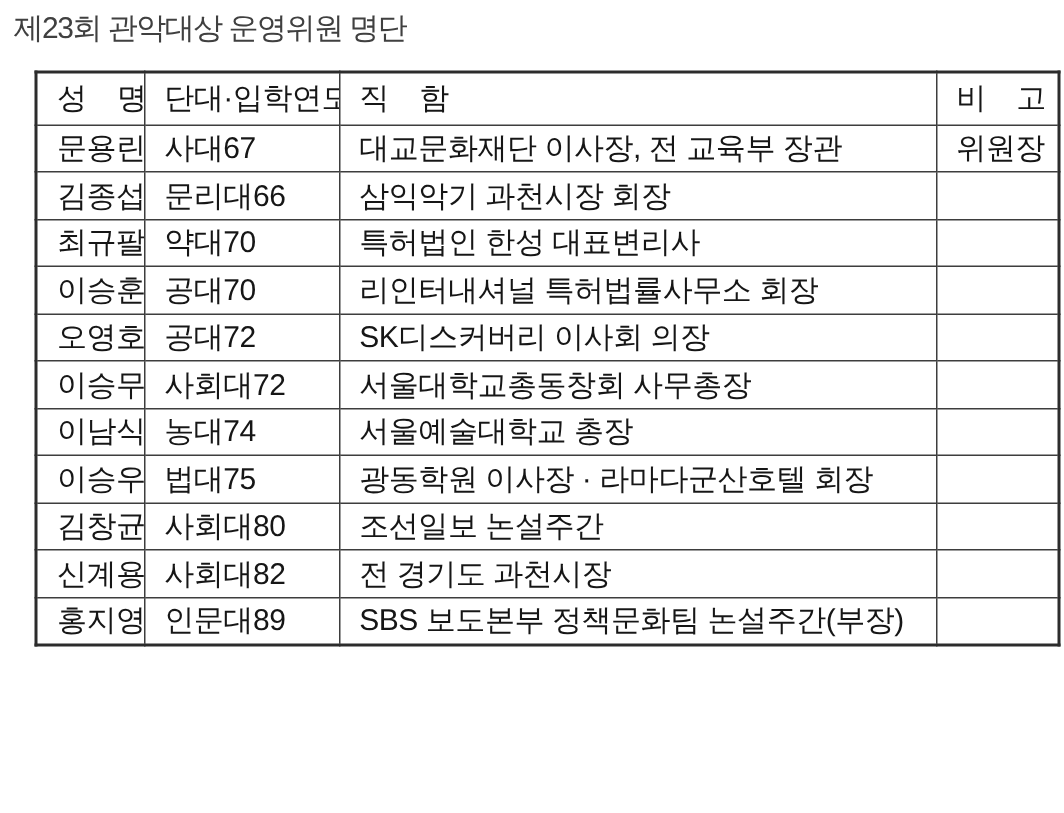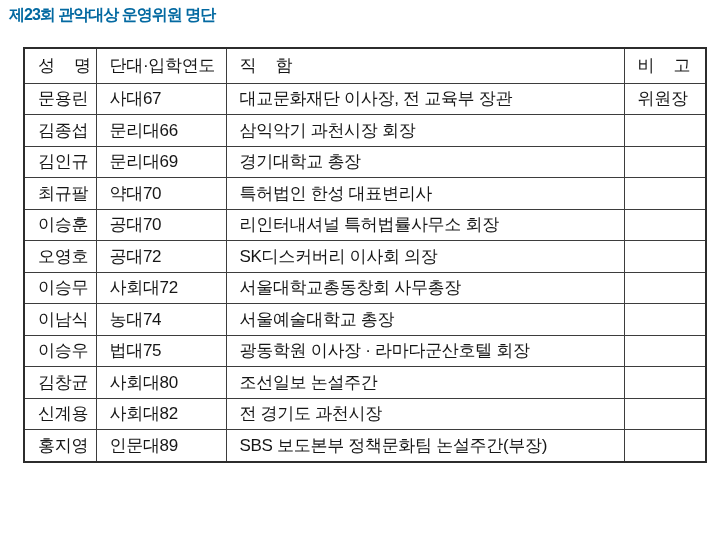--- a/index.html
+++ b/index.html
@@ -13,44 +13,44 @@
     height: 542px;
     font-family: "Liberation Sans", "DejaVu Sans", sans-serif;
     color: #141414;
     overflow: hidden;
   }
   .page-title {
     position: absolute;
     left: 9px;
     top: 5px;
     margin: 0;
-    font-size: 16px;
-    font-weight: 700;
+    font-size: 20px;
+    font-weight: 400;
     letter-spacing: -1px;
-    color: #0369a1;
+    color: #404040;
     white-space: nowrap;
   }
   table.roster {
     position: absolute;
     left: 23px;
     top: 47px;
     width: 682px;
     border-collapse: collapse;
     table-layout: fixed;
     background: #ffffff;
   }
   table.roster col.c-name { width: 72px; }
   table.roster col.c-college { width: 130px; }
   table.roster col.c-position { width: 398px; }
   table.roster col.c-note { width: 82px; }
 
   table.roster th,
   table.roster td {
     border: 1.5px solid #3d3d3d;
-    font-size: 17px;
+    font-size: 20px;
     font-weight: 400;
     color: #161616;
     text-align: left;
     vertical-align: middle;
     padding: 0 4px 0 13px;
     white-space: nowrap;
     overflow: hidden;
     letter-spacing: -0.3px;
   }
   table.roster {
@@ -89,26 +89,20 @@
     <tr>
       <td>문용린</td>
       <td>사대67</td>
       <td>대교문화재단 이사장, 전 교육부 장관</td>
       <td>위원장</td>
     </tr>
     <tr>
       <td>김종섭</td>
       <td>문리대66</td>
       <td>삼익악기 과천시장 회장</td>
-      <td></td>
-    </tr>
-    <tr>
-      <td>김인규</td>
-      <td>문리대69</td>
-      <td>경기대학교 총장</td>
       <td></td>
     </tr>
     <tr>
       <td>최규팔</td>
       <td>약대70</td>
       <td>특허법인 한성 대표변리사</td>
       <td></td>
     </tr>
     <tr>
       <td>이승훈</td>

